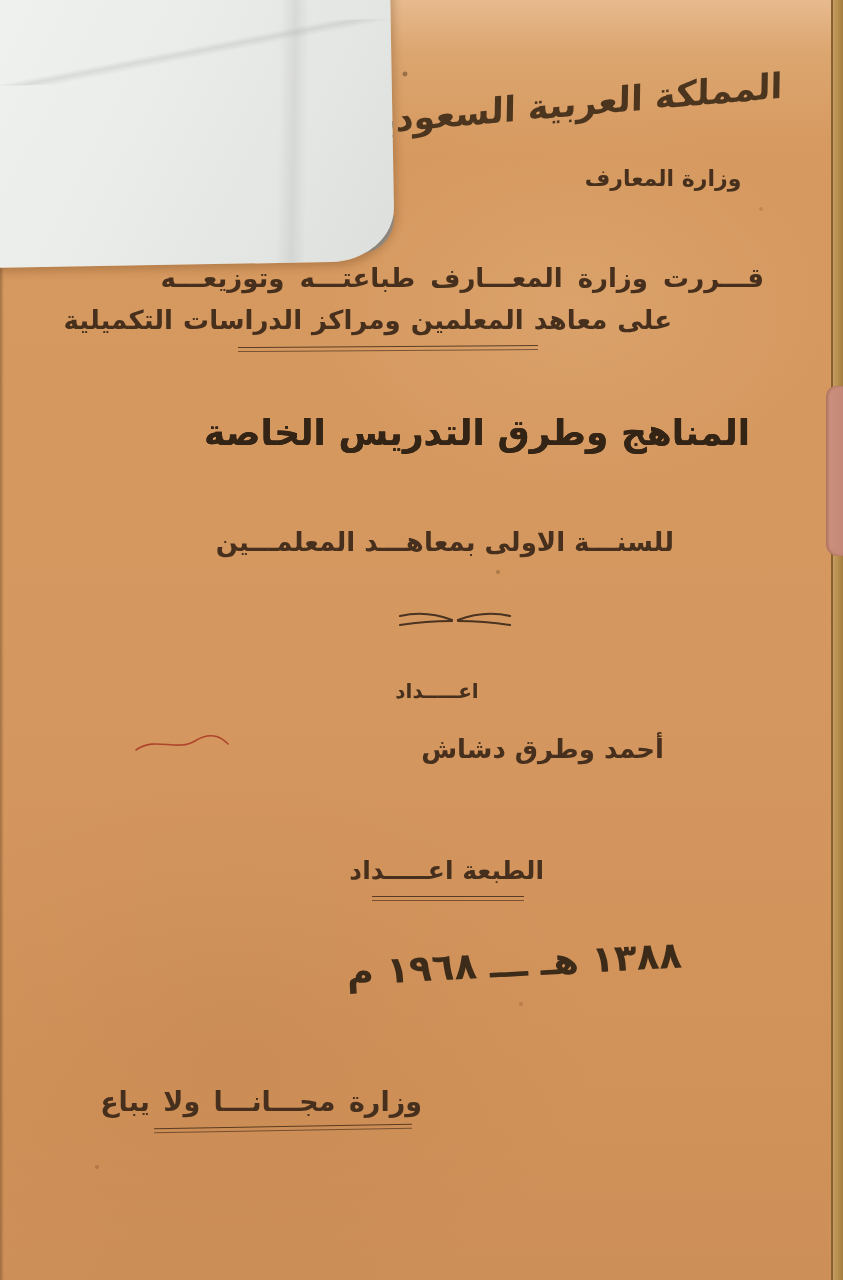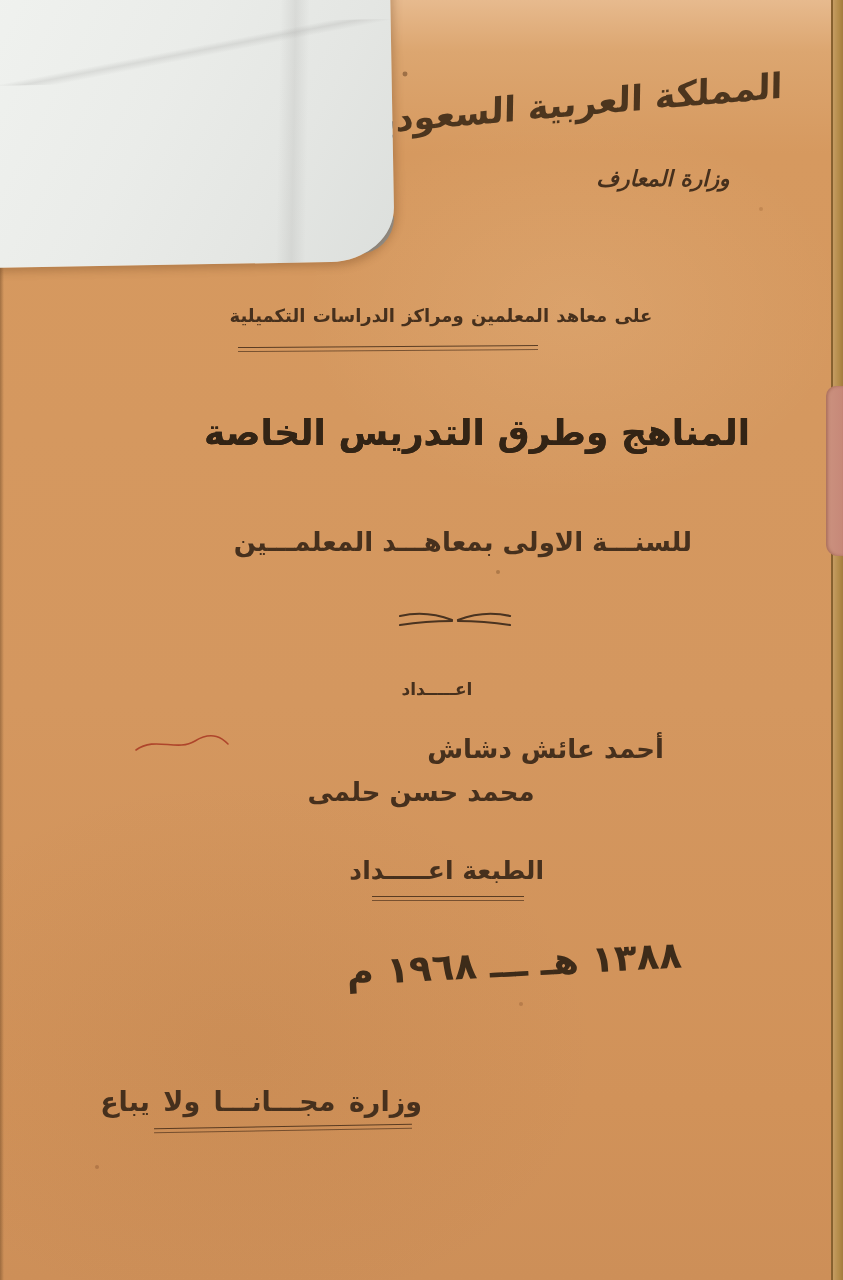--- a/index.html
+++ b/index.html
@@ -65,27 +65,27 @@
     background:linear-gradient(92deg, transparent 30%, rgba(165,165,162,.22) 52%, transparent 72%);
   }
 
   
   .txt {
     position:absolute; direction:rtl; color:#46301d; font-weight:bold;
     white-space:nowrap; text-align:center;
   }
   .kingdom   { left:498px; top:78px;  width:285px; font-size:35px; color:#4c351e;
                transform:rotate(-5deg) skewX(-6deg); }
-  .ministry  { left:565px; top:166px; width:196px; font-size:22px;font-style:italic; }
+  .ministry  { left:565px; top:166px; width:196px; font-size:22px; }
   .decision1 { left:224px; top:263px; width:540px; font-size:26px; word-spacing:6px; }
-  .decision2 { left:210px; top:305px; width:462px; font-size:18px; word-spacing:1px; }
+  .decision2 { left:210px; top:305px; width:462px; font-size:26px; word-spacing:1px; }
   .title     { left:232px; top:412px; width:518px; font-size:36px; color:#30221484;
                color:#332415; text-shadow:0 0 .6px #332415; }
-  .subtitle  { left:280px; top:527px; width:412px; font-size:26px; }
-  .idad      { left:372px; top:679px; width:130px; font-size:17px; word-spacing:4px; }
+  .subtitle  { left:262px; top:527px; width:412px; font-size:26px; }
+  .idad      { left:372px; top:679px; width:130px; font-size:20px; word-spacing:4px; }
   .names-row { left:178px; top:734px; width:486px; font-size:26px;
                display:flex; justify-content:space-between; }
   .name3     { left:178px; top:777px; width:486px; font-size:26px; }
   .edition   { left:366px; top:856px; width:178px; font-size:25px; }
   .year      { left:358px; top:942px; width:324px; font-size:37px; color:#3d2b19;
                transform:rotate(-3deg); }
   .distro    { left:150px; top:1086px; width:272px; font-size:27px; word-spacing:4px; }
 
   .rule-double {
     position:absolute; height:5px;
@@ -107,40 +107,40 @@
   <div class="cover">
     <div class="right-edge"></div>
     <div class="tear-pink"></div>
     <div class="left-edge"></div>
     <div class="specks"></div>
 
     <div class="txt kingdom">المملكة العربية السعودية</div>
 
     <div class="txt ministry">وزارة المعارف</div>
 
+    <div class="txt decision1">قـــررت وزارة المعـــارف طباعتـــه وتوزيعـــه</div>
     <div class="txt decision2">على معاهد المعلمين ومراكز الدراسات التكميلية</div>
     <div class="rule-double rule-u1"></div>
 
     <div class="txt title">المناهج وطرق التدريس الخاصة</div>
 
     <div class="txt subtitle">للسنـــة الاولى بمعاهـــد المعلمـــين</div>
 
     <svg class="ornament" viewBox="0 0 118 26" fill="none">
       <path d="M4 9  Q30 3 56 13" stroke="#4a3320" stroke-width="2.2" stroke-linecap="round"></path>
       <path d="M114 9 Q88 3 62 13" stroke="#4a3320" stroke-width="2.2" stroke-linecap="round"></path>
       <path d="M4 18 Q30 14 56 14" stroke="#4a3320" stroke-width="2.2" stroke-linecap="round"></path>
       <path d="M114 18 Q88 14 62 14" stroke="#4a3320" stroke-width="2.2" stroke-linecap="round"></path>
     </svg>
 
     <div class="txt idad">اعـــــداد</div>
 
     <div class="txt names-row">
-      <span>أحمد عائش دشاش</span>
+      <span>أحمد وطرق دشاش</span>
     </div>
-    <div class="txt name3">محمد حسن حلمى</div>
 
     <svg class="thread" viewBox="0 0 98 36" fill="none">
       <path d="M3 24 C 22 10, 44 26, 62 15 S 90 13, 95 18" stroke="#ae452b" stroke-width="1.6" stroke-linecap="round"></path>
     </svg>
 
     <div class="txt edition">الطبعة اعـــــداد</div>
     <div class="rule-double rule-u2"></div>
 
     <div class="txt year">١٣٨٨ هـ ـــ ١٩٦٨ م</div>
 

